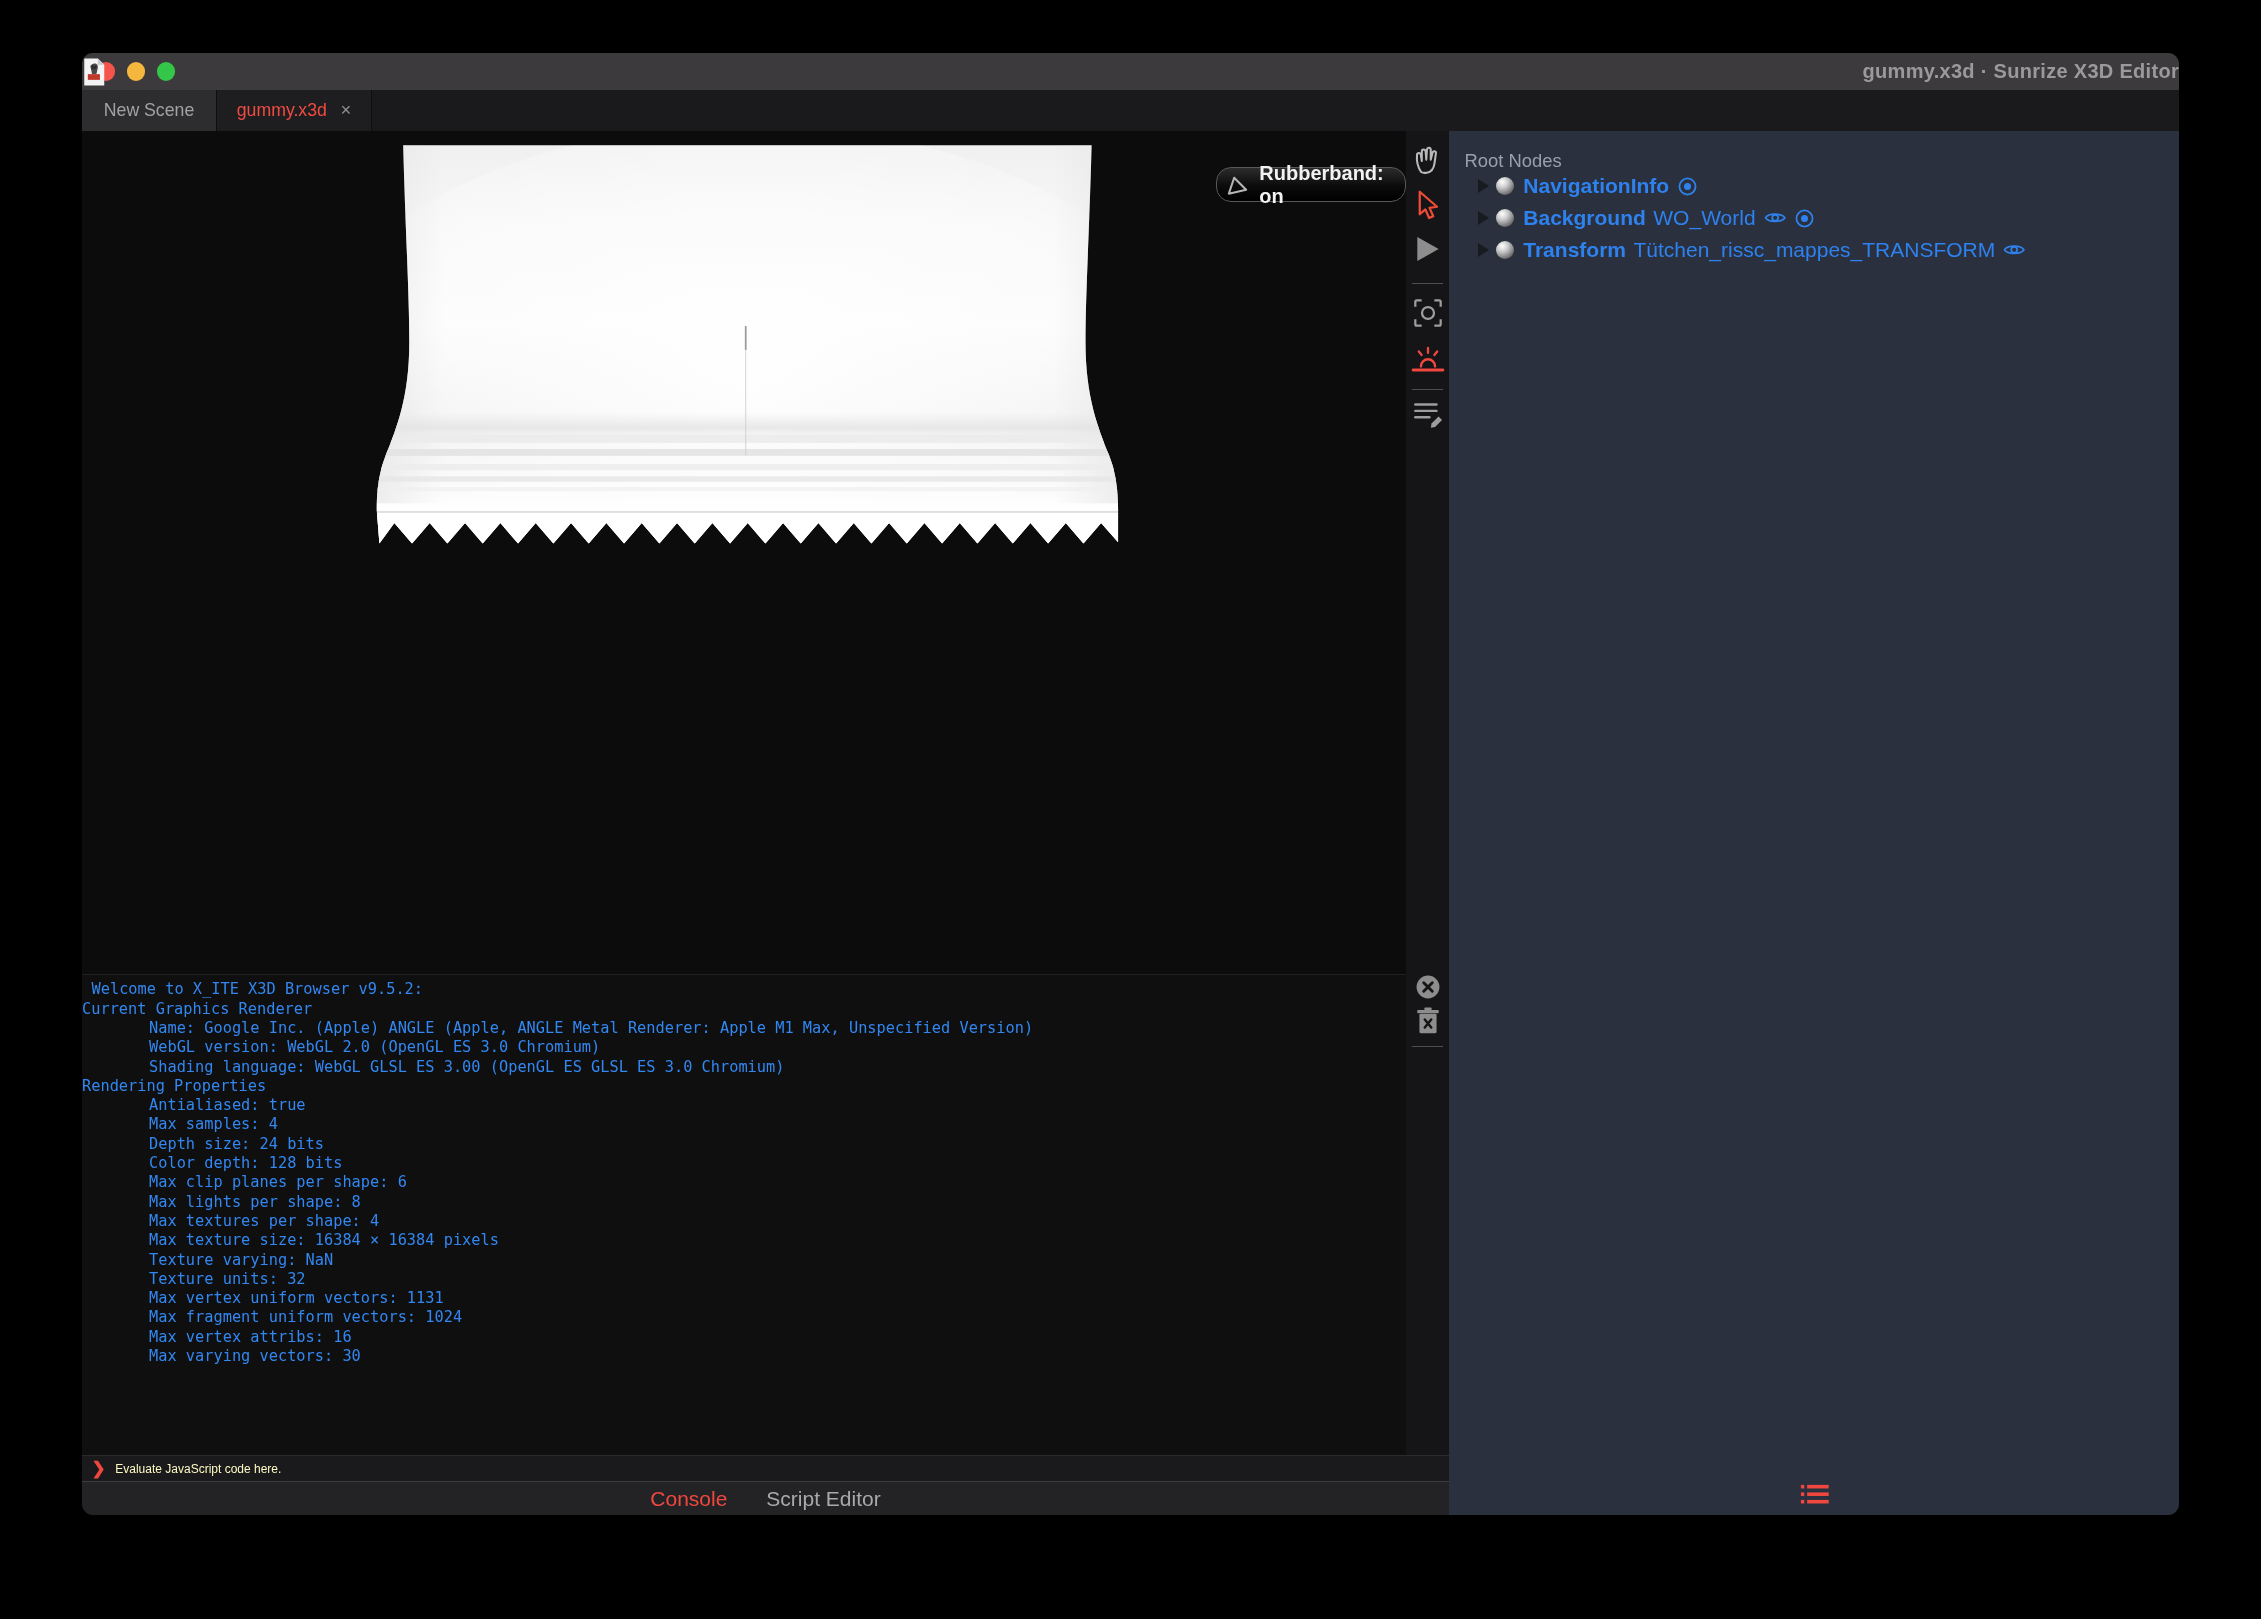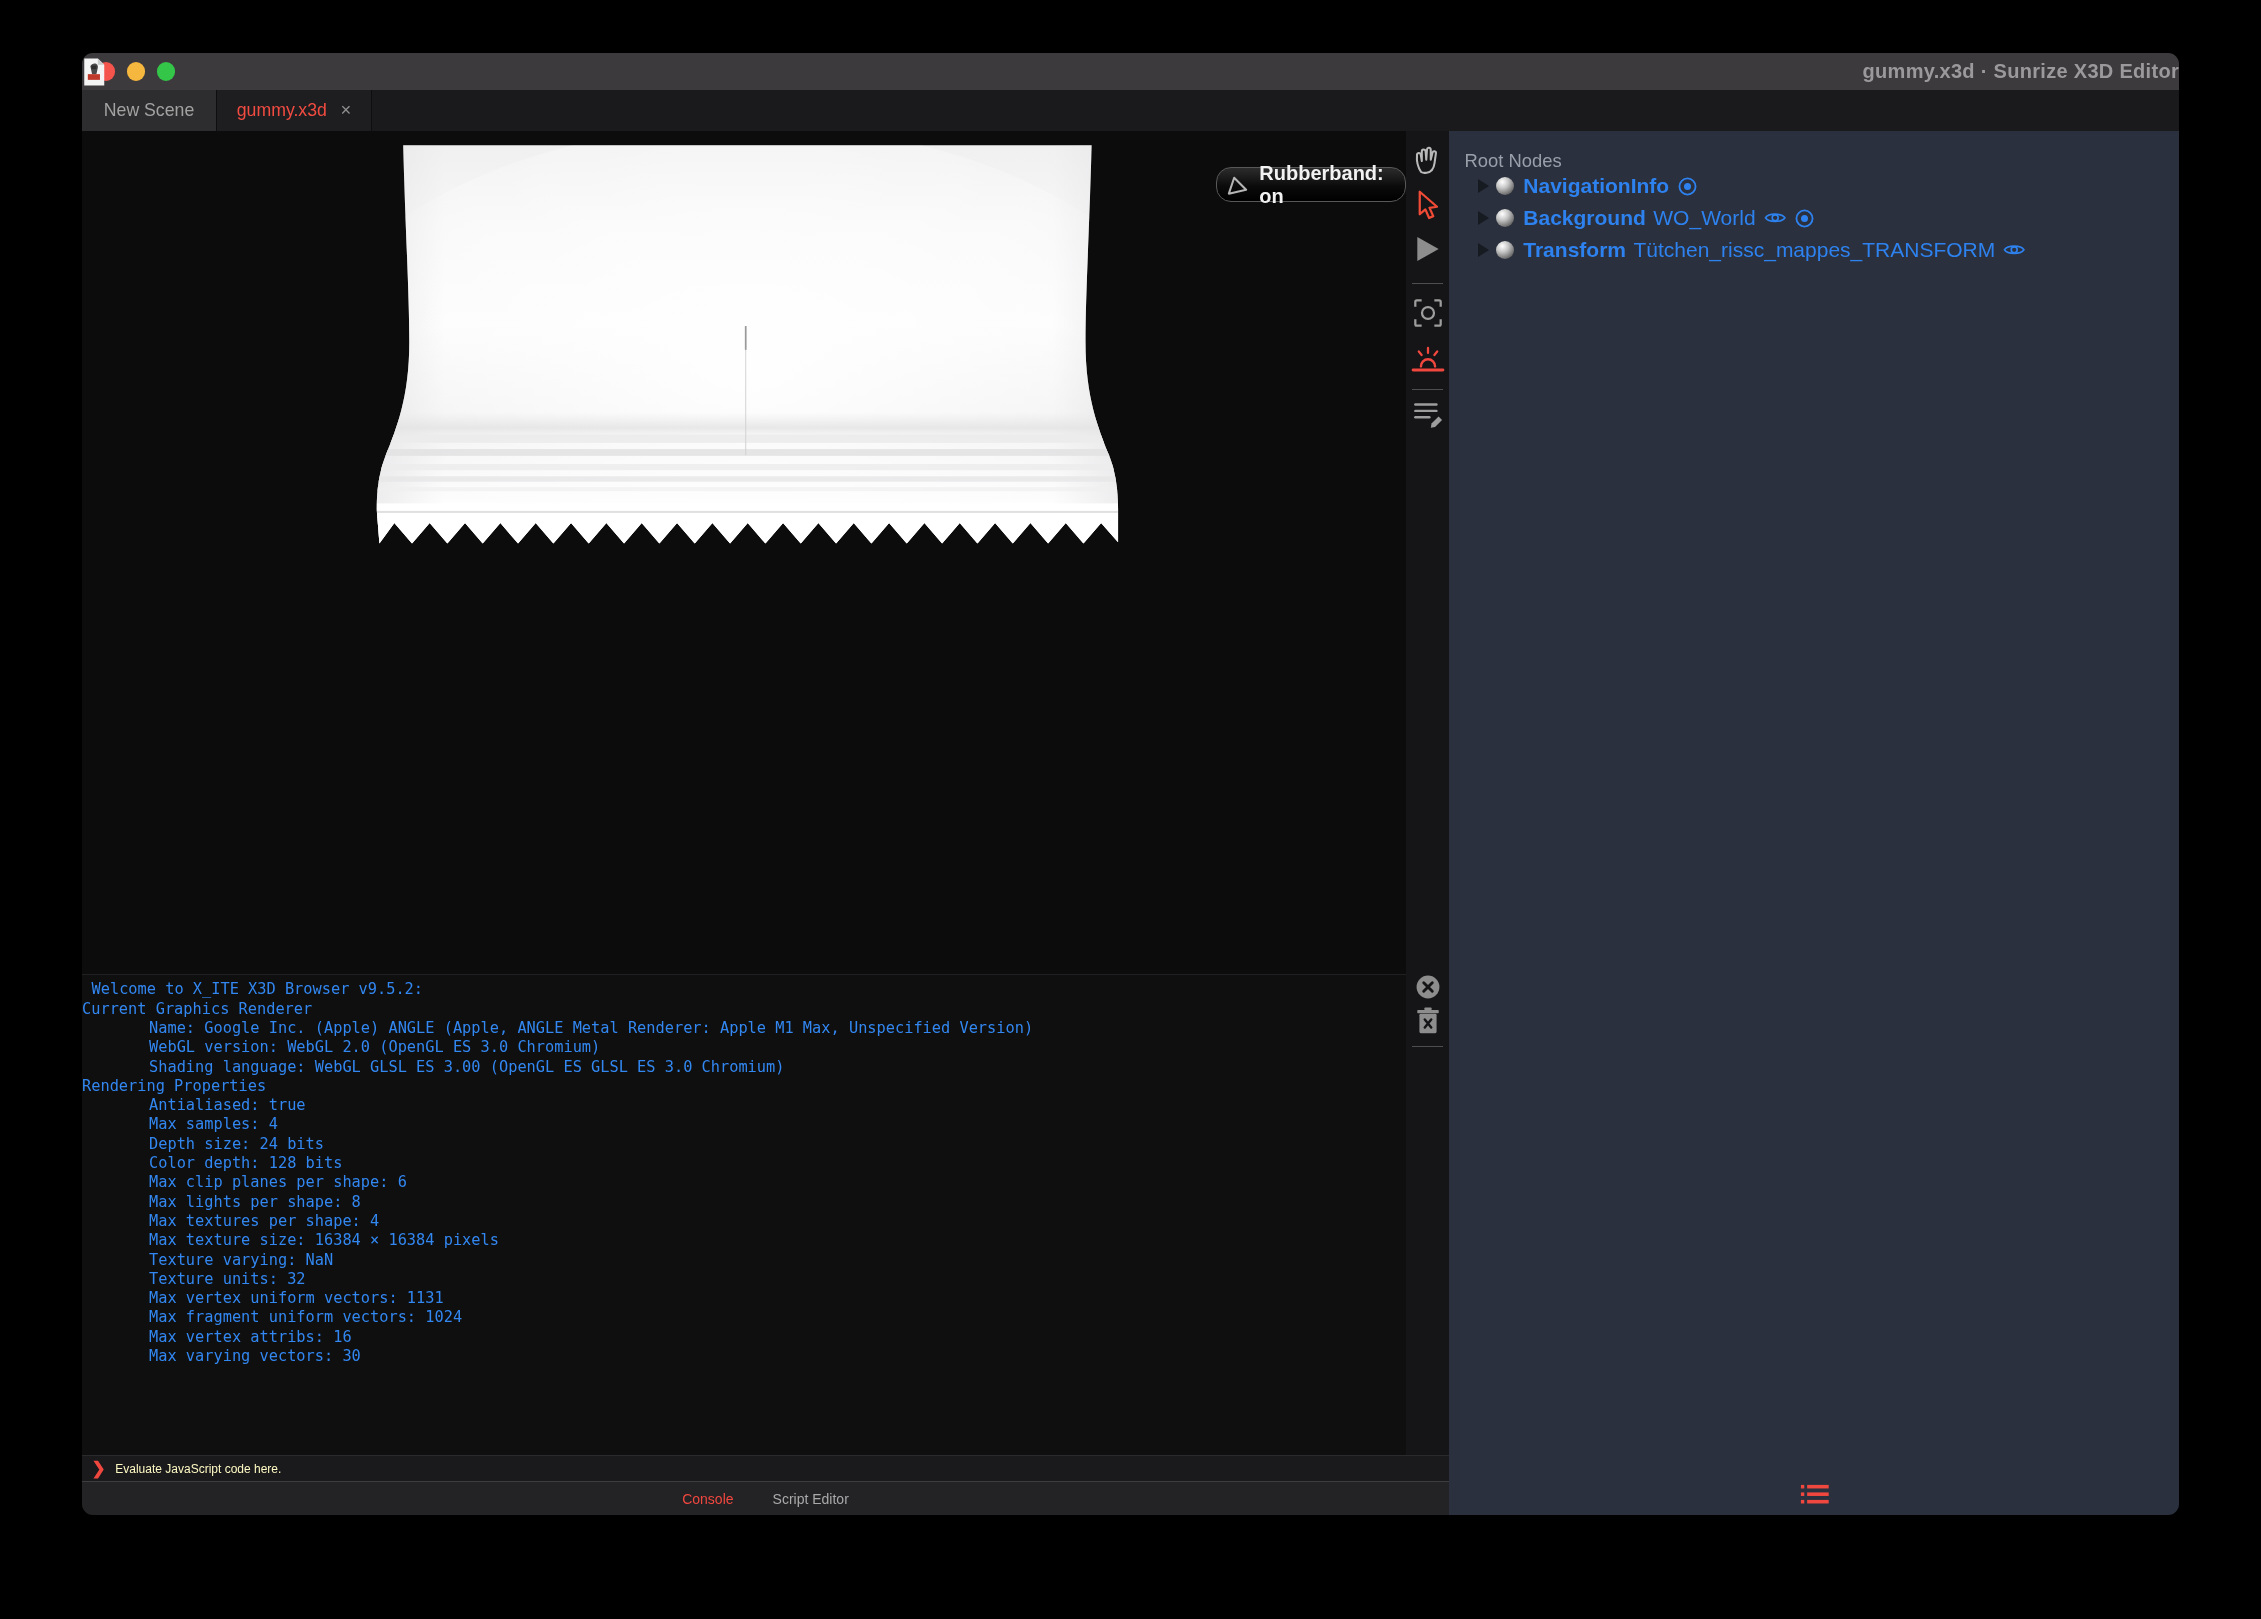--- a/index.html
+++ b/index.html
@@ -49,21 +49,21 @@
   .lvl1{}
   .lvl2{padding-left:67px;}
 
   
   .inputrow{position:absolute;left:0;top:1402px;width:1367px;height:26px;background:#1a1a1c;
             border-top:1.4px solid #2a2a2c;box-sizing:border-box;display:flex;align-items:center;}
   .prompt{color:#f0473f;font-size:17px;font-weight:bold;margin:0 9.5px 0 9.5px;}
   .input-placeholder{color:#fef9c3;font-size:12px;}
   .footer{position:absolute;left:0;top:1428px;width:1367px;height:34px;background:#232325;
           border-top:1.4px solid #3d3d3f;box-sizing:border-box;display:flex;align-items:center;
-          justify-content:center;gap:39px;font-size:14px;}
+          justify-content:center;gap:39px;font-size:21px;}
   .ftab-active{color:#f0473f;}
   .ftab{color:#a9a9a9;}
 
   
   .panel{position:absolute;left:1367px;top:78px;width:731px;height:1384px;background:#2a303d;}
   .panel-header{position:absolute;left:15.6px;top:19px;color:#99a0ab;font-size:18.4px;}
   .tree{position:absolute;left:0;top:39px;width:100%;}
   .trow{height:32px;display:flex;align-items:center;}
   .tri{margin-left:28.6px;width:0;height:0;border-left:11.6px solid #161a21;
        border-top:7.5px solid transparent;border-bottom:7.5px solid transparent;flex:none;}

